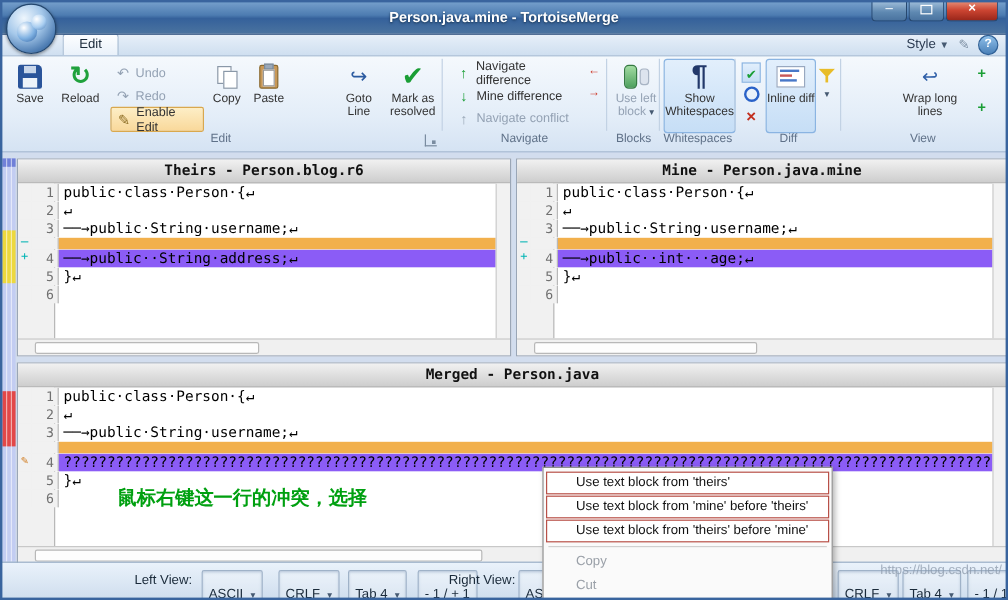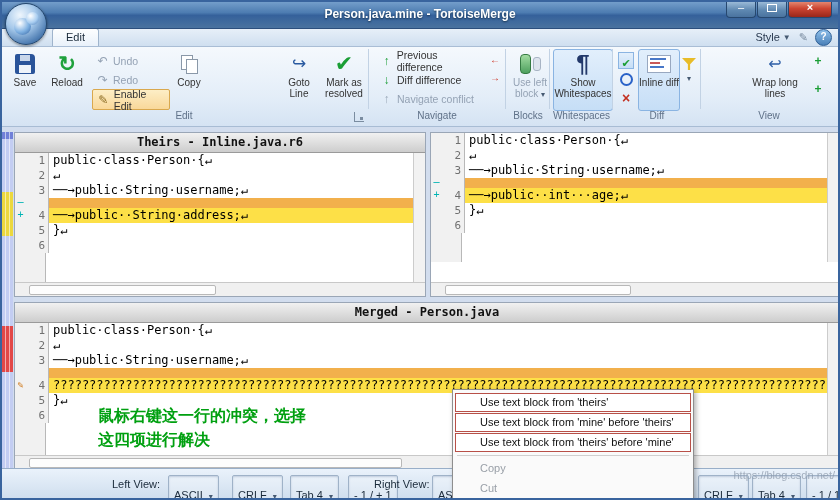--- a/index.html
+++ b/index.html
@@ -107,21 +107,21 @@
   .pane{position:absolute;background:#fff;border:1px solid #9aa6b6;z-index:10;}
   .pane-header{height:19px;background:linear-gradient(#f1f1f1,#cdcdcd);border-bottom:1px solid #9a9a9a;
     font:bold 12px "DejaVu Sans Mono",monospace;text-align:center;line-height:19px;color:#111;}
   .codearea{position:relative;background:#fff;}
   .gutterbg{position:absolute;left:0;top:0;width:30px;height:100%;background:#f1f1f1;border-right:1px solid #b8b8b8;}
   .crow{position:relative;display:flex;height:15px;font:12px "DejaVu Sans Mono",monospace;overflow:hidden;}
   .cmargin{width:11px;flex:none;background:#f1f1f1;color:#00b4b4;font-size:10px;line-height:14px;text-align:center;}
   .cnum{width:19px;flex:none;background:#f1f1f1;border-right:1px solid #b8b8b8;color:#707070;
     text-align:right;padding-right:3px;font-size:11px;line-height:15px;}
   .ctext{flex:1;padding-left:4px;line-height:15px;color:#000;white-space:pre;overflow:hidden;}
-  .conflict .ctext{background:#fde047;}
+  .conflict .ctext{background:#8b5cf6;}
   .bandrow{height:10px;}
   .bandrow .cmargin{line-height:9px;}
   .bandrow .cnum{line-height:10px;}
   .bandfill{flex:1;background:#f2b04c;}
   .pencil-mark{color:#d07818;font-size:10px;}
   .vscroll{position:absolute;right:0;top:0;width:11px;height:100%;background:#f2f2f2;border-left:1px solid #ccc;}
   .hscroll{position:absolute;left:0;bottom:0;width:100%;height:13px;background:#f0f0f0;border-top:1px solid #c8c8c8;}
   .hthumb{position:absolute;left:14px;top:2px;width:45%;height:8px;background:#fdfdfd;border:1px solid #b8b8b8;border-radius:2px;}
 
   
@@ -207,44 +207,53 @@
     </div>
     <div class="bigbtn" style="left:172px;width:32px">
       <div class="bicon">
           <span class="i-copy">
             <span class="p1"></span>
             <span class="p2"></span>
           </span>
         </div>
       <div class="blabel">Copy</div>
     </div>
+    <div class="bigbtn" style="left:206px;width:34px">
+      <div class="bicon">
+          <span class="i-paste">
+            <span class="clip"></span>
+            <span class="pg"></span>
+          </span>
+        </div>
+      <div class="blabel">Paste</div>
+    </div>
     <div class="bigbtn" style="left:280px;width:36px">
       <div class="bicon">
           <span class="g-goto">↪</span>
         </div>
       <div class="blabel">Goto Line</div>
     </div>
     <div class="bigbtn" style="left:320px;width:46px">
       <div class="bicon">
           <span class="g-check">✔</span>
         </div>
       <div class="blabel">Mark as resolved</div>
     </div>
     <span class="dlauncher" style="left:354px;top:66px"></span>
     <div class="glabel" style="left:6px;width:356px">Edit</div>
     <div class="gsep" style="left:368px"></div>
 
     <div class="abs" style="left:376px;top:5px;width:112px">
       <div class="smallbtn">
           <span class="sicon g-up">↑</span>
-          <span>Previous difference</span>
+          <span>Navigate difference</span>
         </div>
       <div class="smallbtn">
           <span class="sicon g-dn">↓</span>
-          <span>Diff difference</span>
+          <span>Mine difference</span>
         </div>
       <div class="smallbtn dis">
           <span class="sicon g-upg">↑</span>
           <span>Navigate conflict</span>
         </div>
     </div>
     <div class="abs" style="left:488px;top:8px;width:14px;text-align:center">
       <div class="g-red">←</div>
       <div class="g-red" style="margin-top:6px">→</div>
     </div>
@@ -307,21 +316,21 @@
 
   <div class="locator">
     <div class="seg" style="top:0;height:7px;background:#7080d8"></div>
     <div class="seg" style="top:60px;height:44px;background:#ecd83e"></div>
     <div class="seg" style="top:194px;height:46px;background:#e24848"></div>
     <div class="colsep" style="left:3px"></div>
     <div class="colsep" style="left:7px"></div>
   </div>
 
   <div class="pane" style="left:14px;top:132px;width:410px;height:163px">
-    <div class="pane-header">Theirs - Inline.java.r6</div>
+    <div class="pane-header">Theirs - Person.blog.r6</div>
     <div class="codearea" style="height:129px">
       <div class="gutterbg"></div>
       <div class="crow">
           <div class="cmargin"></div>
           <div class="cnum">1</div>
           <div class="ctext">public·class·Person·{↵</div>
         </div>
       <div class="crow">
           <div class="cmargin"></div>
           <div class="cnum">2</div>
@@ -355,20 +364,21 @@
       <div class="vscroll"></div>
     </div>
     <div class="hscroll">
         <div class="hthumb"></div>
       </div>
   </div>
 
   <div class="abs" style="left:424px;top:132px;width:6px;height:163px;background:#d2ddee"></div>
 
   <div class="pane" style="left:430px;top:132px;width:408px;height:163px">
+    <div class="pane-header">Mine - Person.java.mine</div>
     <div class="codearea" style="height:129px">
       <div class="gutterbg"></div>
       <div class="crow">
           <div class="cmargin"></div>
           <div class="cnum">1</div>
           <div class="ctext">public·class·Person·{↵</div>
         </div>
       <div class="crow">
           <div class="cmargin"></div>
           <div class="cnum">2</div>
@@ -447,21 +457,20 @@
         </div>
       <div class="vscroll"></div>
     </div>
     <div class="hscroll">
         <div class="hthumb"></div>
       </div>
   </div>
 
   <div class="annotation">
     <div>鼠标右键这一行的冲突，选择</div>
-    <div>这四项进行解决</div>
   </div>
 
   <div class="ctxmenu">
     <div class="mitem">Use text block from 'theirs'</div>
     <div class="mitem">Use text block from 'mine' before 'theirs'</div>
     <div class="mitem">Use text block from 'theirs' before 'mine'</div>
     <div class="msep"></div>
     <div class="mitem plain">Copy</div>
     <div class="mitem plain">Cut</div>
   </div>

